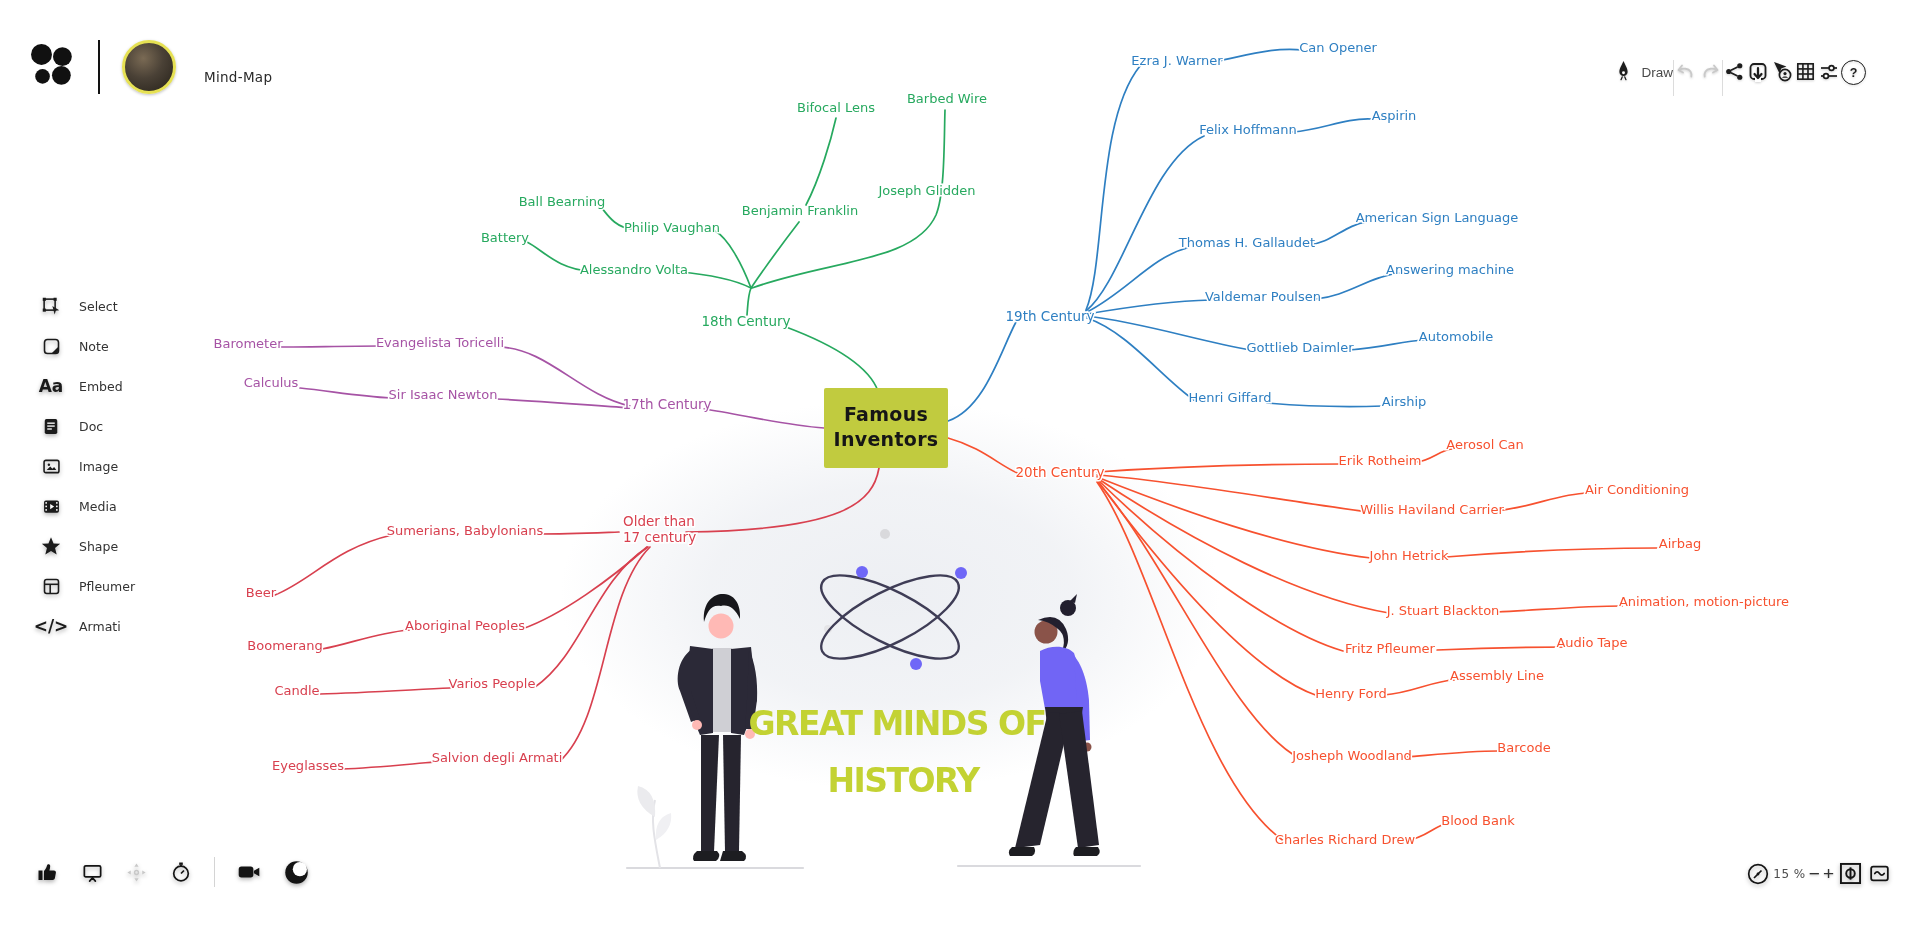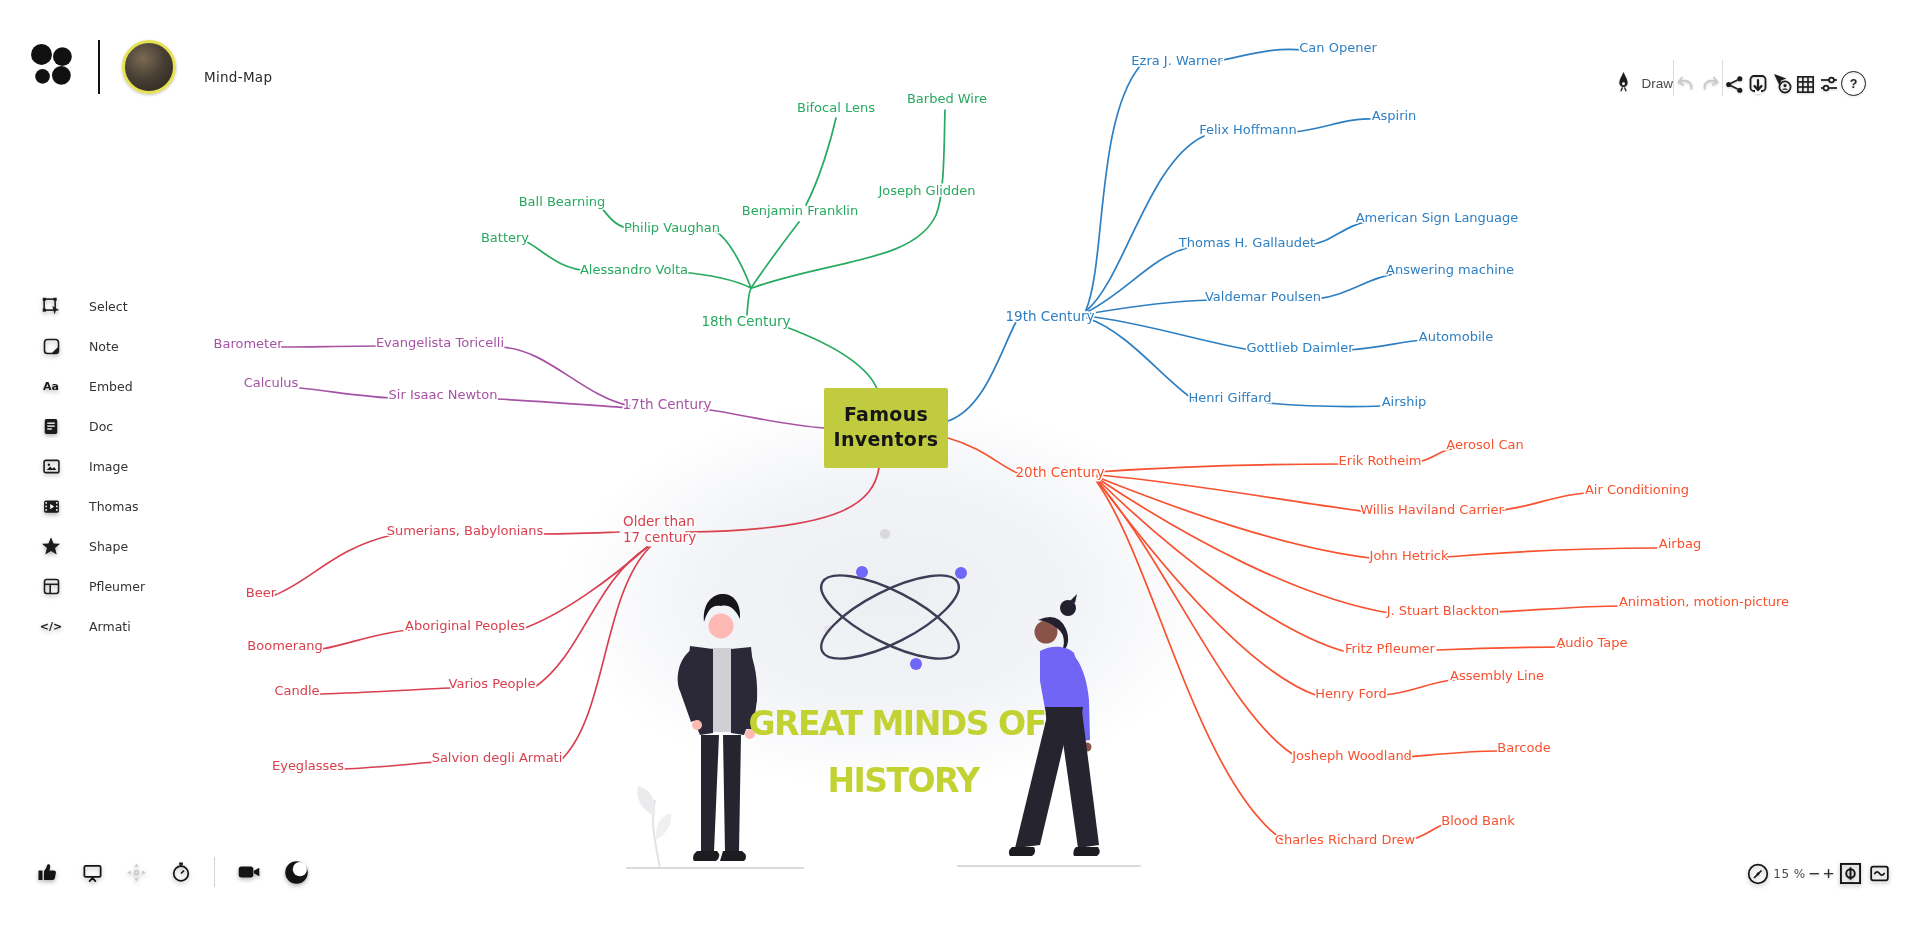--- a/index.html
+++ b/index.html
@@ -8,34 +8,34 @@
   svg.canvas{position:absolute;left:0;top:0;}
   
   .header{position:absolute;left:30px;top:40px;display:flex;align-items:center;gap:0;}
   .logo{width:46px;height:46px;}
   .header-divider{width:2px;height:54px;background:#121212;margin:0 22px;}
   .avatar{width:48px;height:48px;border-radius:50%;border:3px solid #e6e153;
           background:radial-gradient(circle at 38% 32%,#7a6a54 0%,#4a4136 45%,#262119 100%);
           box-shadow:0 1px 3px rgba(0,0,0,.25);}
   .doc-title{margin-left:28px;font-size:13.5px;letter-spacing:.3px;color:#2a2a2a;margin-top:20px;}
   
-  .toolbar{position:absolute;right:40px;top:60px;display:flex;align-items:flex-end;}
+  .toolbar{position:absolute;right:40px;top:60px;display:flex;align-items:flex-start;}
   .toolbar button{background:none;border:none;padding:0;margin:0;cursor:pointer;display:flex;
                   align-items:center;gap:8px;color:#1d1d1d;}
   .toolbar .tb-divider{width:1px;height:36px;background:#dcdcdc;}
   .toolbar .draw-label{font-size:13.5px;color:#4a4a4a;}
   .tool-icon{filter:drop-shadow(0 1px 1px rgba(0,0,0,.18));}
   .help-circle{width:23px;height:23px;border:1.7px solid #1d1d1d;border-radius:50%;
                display:flex;align-items:center;justify-content:center;font-size:12.5px;font-weight:bold;}
   
   .sidebar{position:absolute;left:40px;top:286px;display:flex;flex-direction:column;}
-  .side-item{display:flex;align-items:center;gap:27px;height:40px;cursor:pointer;}
+  .side-item{display:flex;align-items:center;gap:17px;height:40px;cursor:pointer;}
   .side-icon{width:22px;height:22px;display:flex;align-items:center;justify-content:center;
              filter:drop-shadow(0 2px 2px rgba(0,0,0,.30));}
-  .side-icon .glyph-text{font-size:11px;font-weight:bold;color:#1b1b1b;white-space:nowrap;}
+  .side-icon .glyph-text{font-size:17px;font-weight:bold;color:#1b1b1b;white-space:nowrap;}
   .side-label{font-size:12.5px;color:#333;}
   
   .footbar-left{position:absolute;left:36px;bottom:38px;display:flex;align-items:center;gap:21px;}
   .footbar-right{position:absolute;right:14px;bottom:38px;display:flex;align-items:center;gap:3px;}
   .footbar-left button,.footbar-right button{background:none;border:none;padding:0;cursor:pointer;display:flex;align-items:center;}
   .foot-icon{filter:drop-shadow(0 2px 2px rgba(0,0,0,.30));}
   .fl-divider{width:1px;height:30px;background:#d4d4d4;}
   .zoom-level{font-size:12px;color:#4c4c4c;letter-spacing:.5px;}
   .zoom-glyph{font-size:19px;color:#333;font-weight:500;line-height:1;filter:drop-shadow(0 1px 1px rgba(0,0,0,.2));}
   
@@ -404,21 +404,21 @@
             <rect x="5" y="7" width="1.8" height="1.8"></rect>
               <rect x="5" y="11" width="1.8" height="1.8"></rect>
               <rect x="5" y="15" width="1.8" height="1.8"></rect>
             <rect x="17.2" y="7" width="1.8" height="1.8"></rect>
               <rect x="17.2" y="11" width="1.8" height="1.8"></rect>
               <rect x="17.2" y="15" width="1.8" height="1.8"></rect>
             <polygon points="10.5,9 10.5,15 15,12"></polygon>
           </g>
         </svg>
       </span>
-      <span class="side-label">Thomas</span>
+      <span class="side-label">Media</span>
     </div>
     <div class="side-item">
       <span class="side-icon">
         <svg width="22" height="22" viewBox="0 0 24 24">
           <polygon points="12,2.5 14.8,9.2 22,9.6 16.4,14.2 18.2,21.3 12,17.4 5.8,21.3 7.6,14.2 2,9.6 9.2,9.2" fill="#1b1b1b"></polygon>
         </svg>
       </span>
       <span class="side-label">Shape</span>
     </div>
     <div class="side-item">

